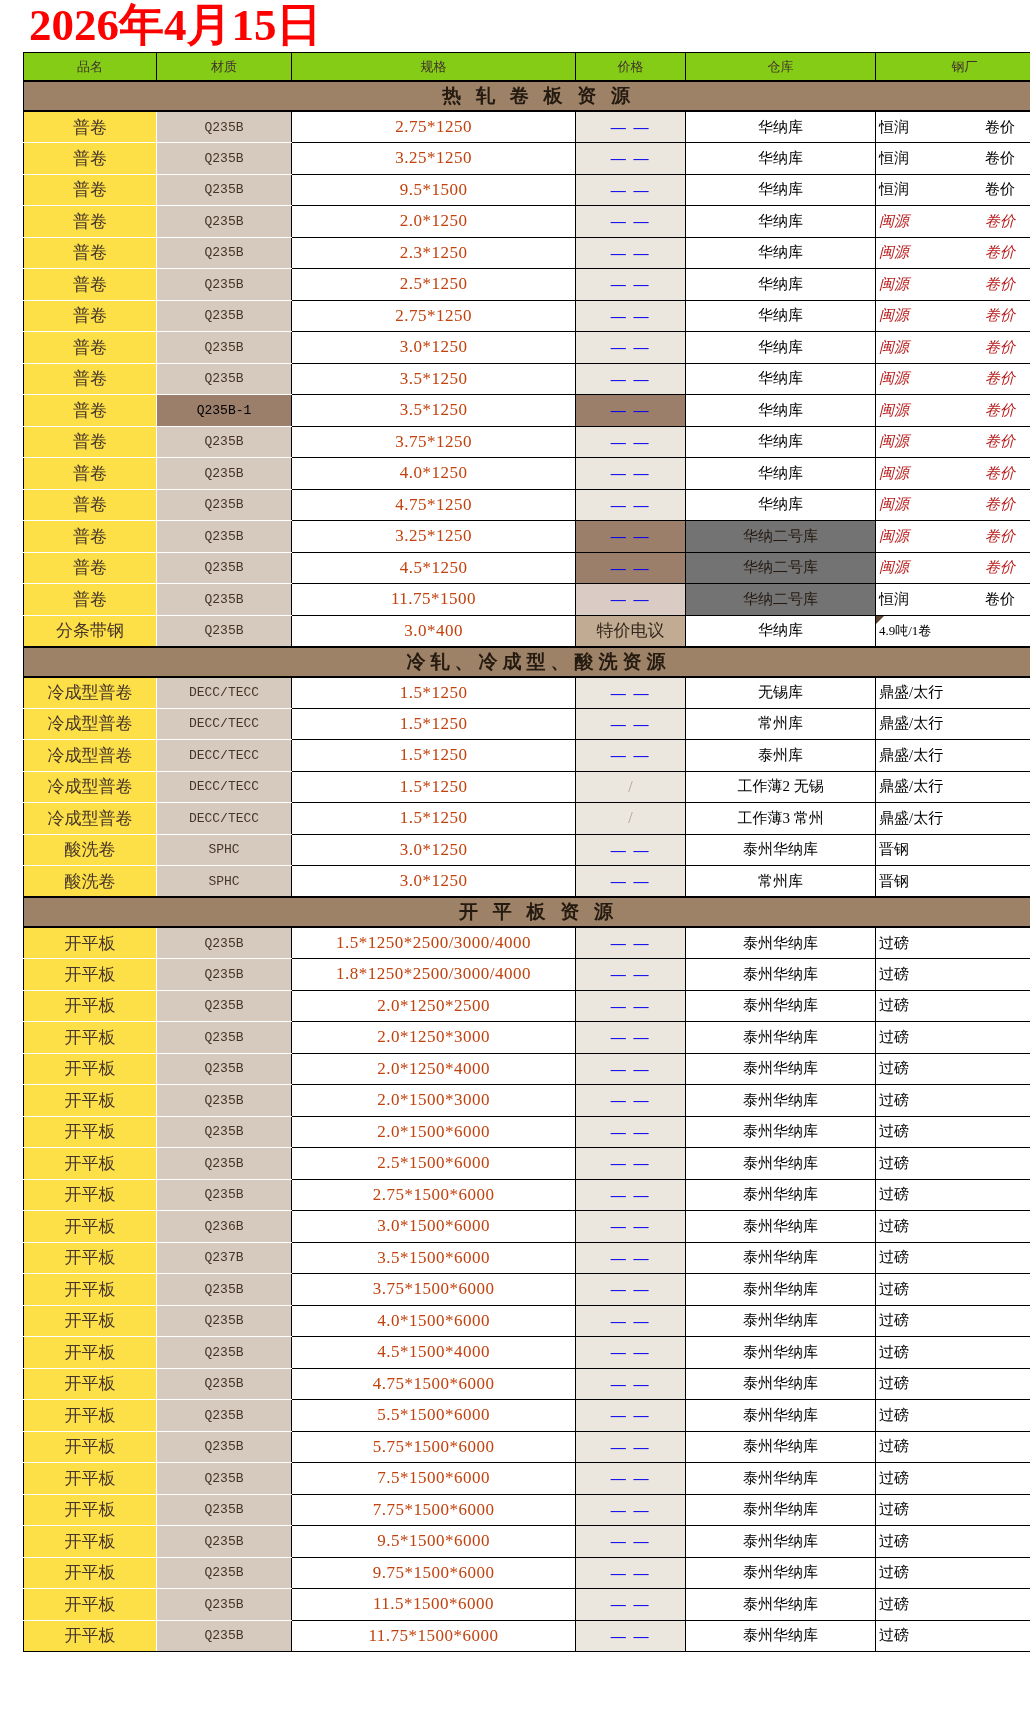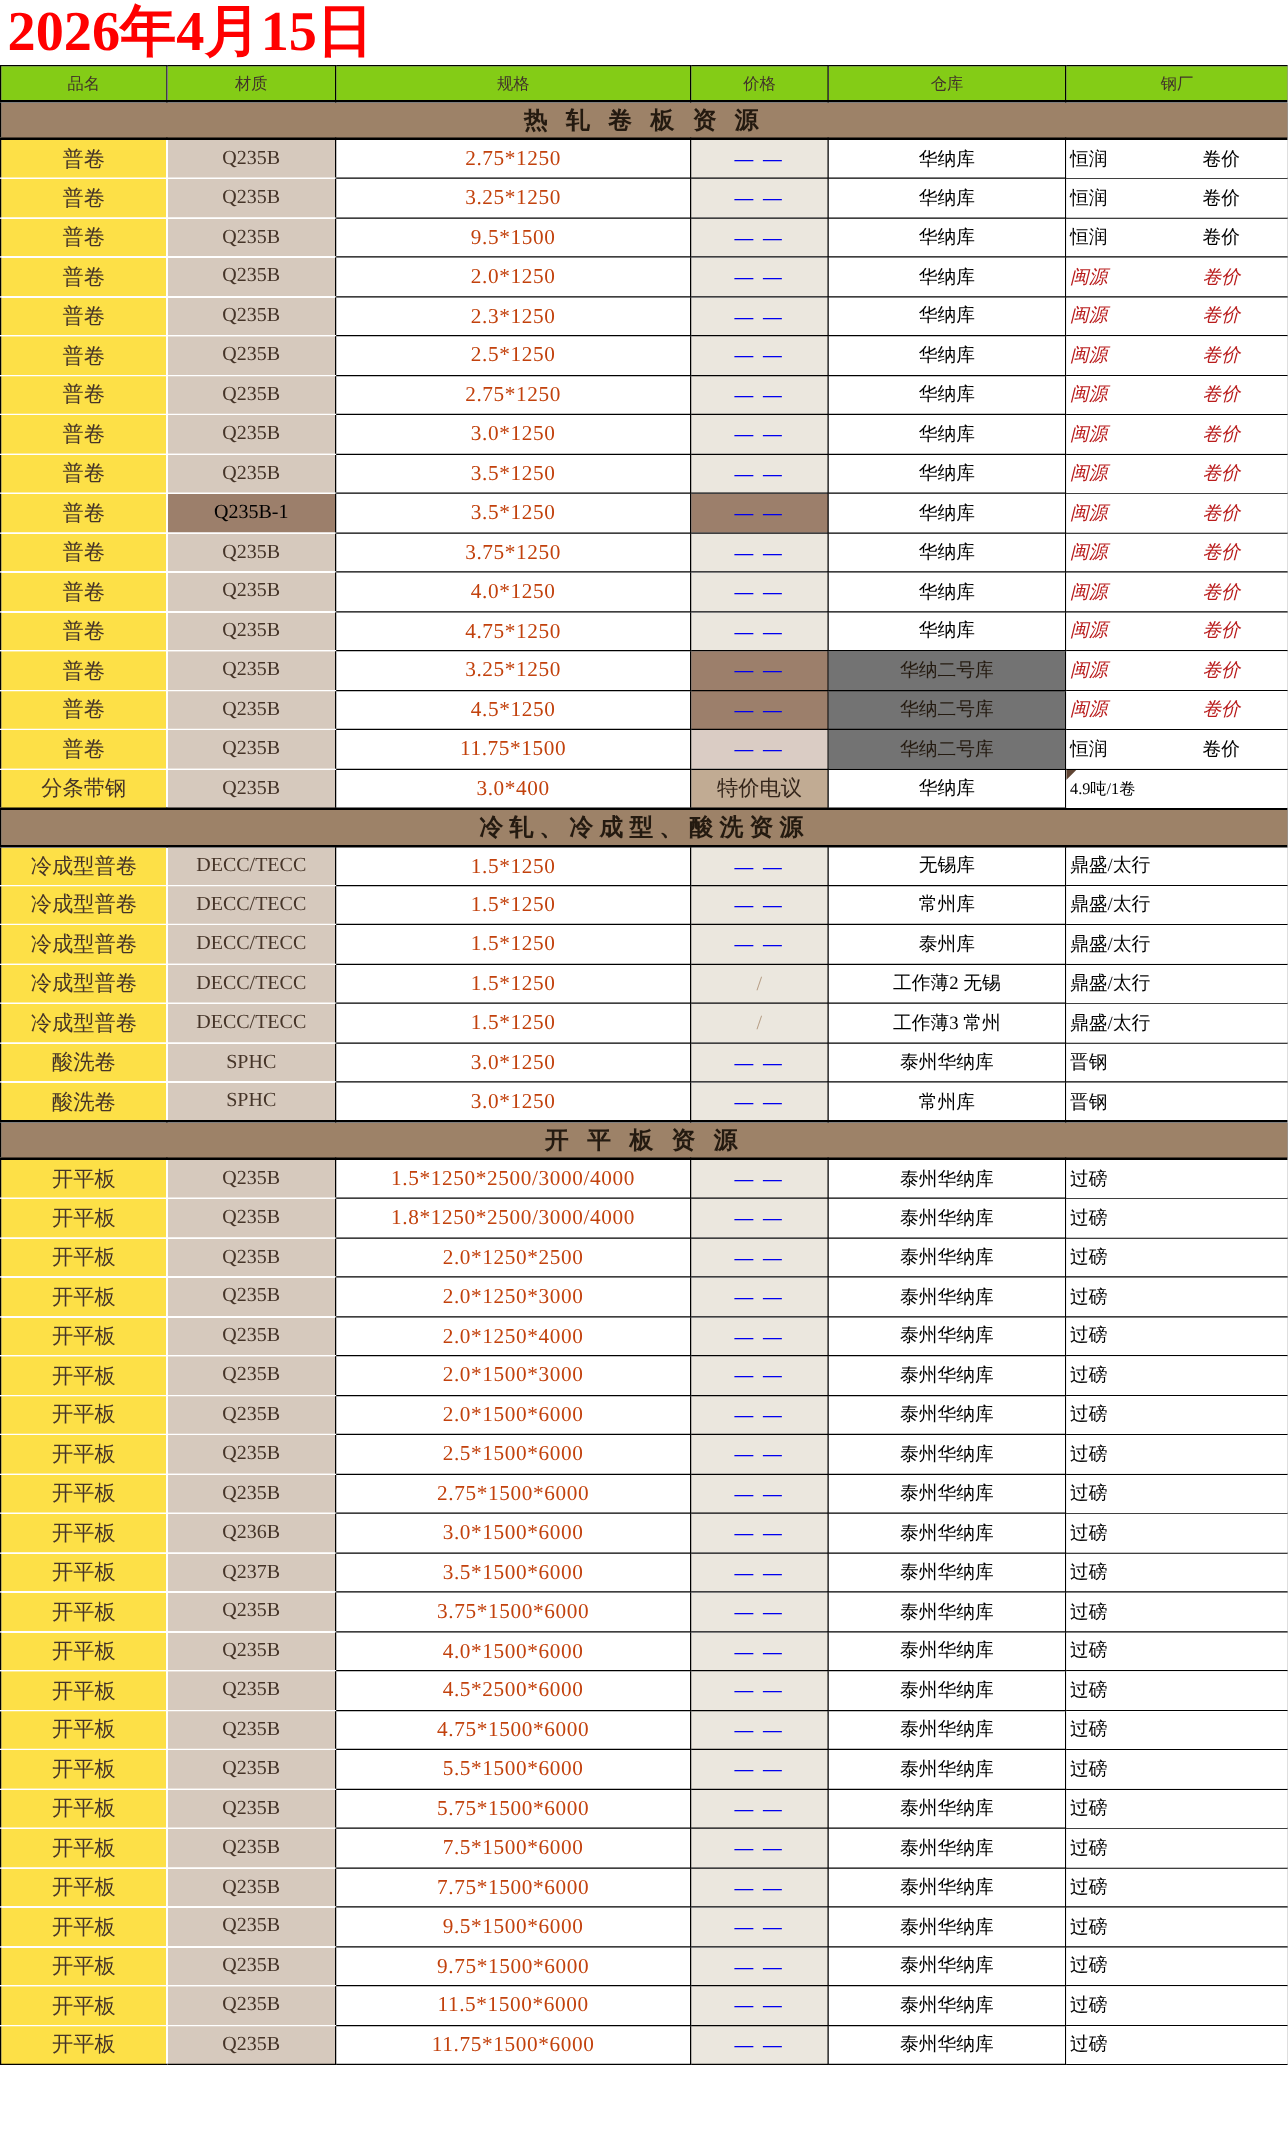--- a/index.html
+++ b/index.html
@@ -1,30 +1,30 @@
 <!DOCTYPE html>
 <html><head>
 <meta charset="utf-8">
 <style>
   html,body{margin:0;padding:0;background:#ffffff;}
   body{width:1030px;font-family:"Liberation Serif","DejaVu Serif",serif;}
-  .page{width:858px;}
+  .page{width:858px;padding-left:23px;}
   .title{height:52px;line-height:50px;font-size:45px;font-weight:bold;color:#ff0000;padding-left:6px;white-space:nowrap;}
   table{border-collapse:collapse;table-layout:fixed;width:1030px;}
   col.c1{width:133px;} col.c2{width:135px;} col.c3{width:284px;}
   col.c4{width:110px;} col.c5{width:190px;} col.c6{width:178px;}
   th,td{border:1px solid #000;padding:0;margin:0;text-align:center;vertical-align:middle;
         font-size:17px;color:#000;overflow:hidden;white-space:nowrap;}
   thead th{background:#84cc16;height:27px;font-weight:normal;color:#41332a;font-size:13px;}
   tr.sec{height:30px;}
   tr.sec td{background:#9D8268;color:#241a10;font-weight:bold;font-size:19px;letter-spacing:5px;
             border-top:2px solid #000;border-bottom:2px solid #000;}
   tr.data{height:31.5px;}
   td.c-product{background:#fde047;color:#453428;border-right-color:#fff;border-top-color:#fff;border-bottom-color:#fff;font-size:17px;}
-  td.c-material{background:#D6C9BD;color:#453428;border-top-color:#fff;border-bottom-color:#fff;font-size:16px;}
+  td.c-material{background:#D6C9BD;color:#453428;border-top-color:#fff;border-bottom-color:#fff;font-size:13px;font-family:Liberation Mono, monospace;}
   td.c-material.mat-dark{background:#9C7F6B;color:#000000;}
   td.c-spec{background:#fff;color:#c2410c;font-size:17px;letter-spacing:0.5px;}
   td.c-price{background:#EBE7DE;}
   td.c-price.price-dark{background:#9C7F6B;}
   td.c-price.price-pink{background:#DACCC4;}
   td.c-price.price-offer{background:#C1AB93;color:#33251a;}
   .dash{color:#0000EE;font-weight:bold;font-size:15px;letter-spacing:2px;}
   .slash{color:#B59C83;font-size:16px;font-weight:normal;}
   .offer-text{color:#33251a;font-size:17px;}
   td.c-wh{background:#fff;font-size:15px;}
@@ -363,21 +363,21 @@
           <td class="c-product">开平板</td>
           <td class="c-material">Q235B</td>
           <td class="c-spec">4.0*1500*6000</td>
           <td class="c-price"><span class="dash">— —</span></td>
           <td class="c-wh">泰州华纳库</td>
           <td class="c-mill"><span class="">过磅</span></td>
         </tr>
         <tr class="data">
           <td class="c-product">开平板</td>
           <td class="c-material">Q235B</td>
-          <td class="c-spec">4.5*2500*6000</td>
+          <td class="c-spec">4.5*1500*4000</td>
           <td class="c-price"><span class="dash">— —</span></td>
           <td class="c-wh">泰州华纳库</td>
           <td class="c-mill"><span class="">过磅</span></td>
         </tr>
         <tr class="data">
           <td class="c-product">开平板</td>
           <td class="c-material">Q235B</td>
           <td class="c-spec">4.75*1500*6000</td>
           <td class="c-price"><span class="dash">— —</span></td>
           <td class="c-wh">泰州华纳库</td>

